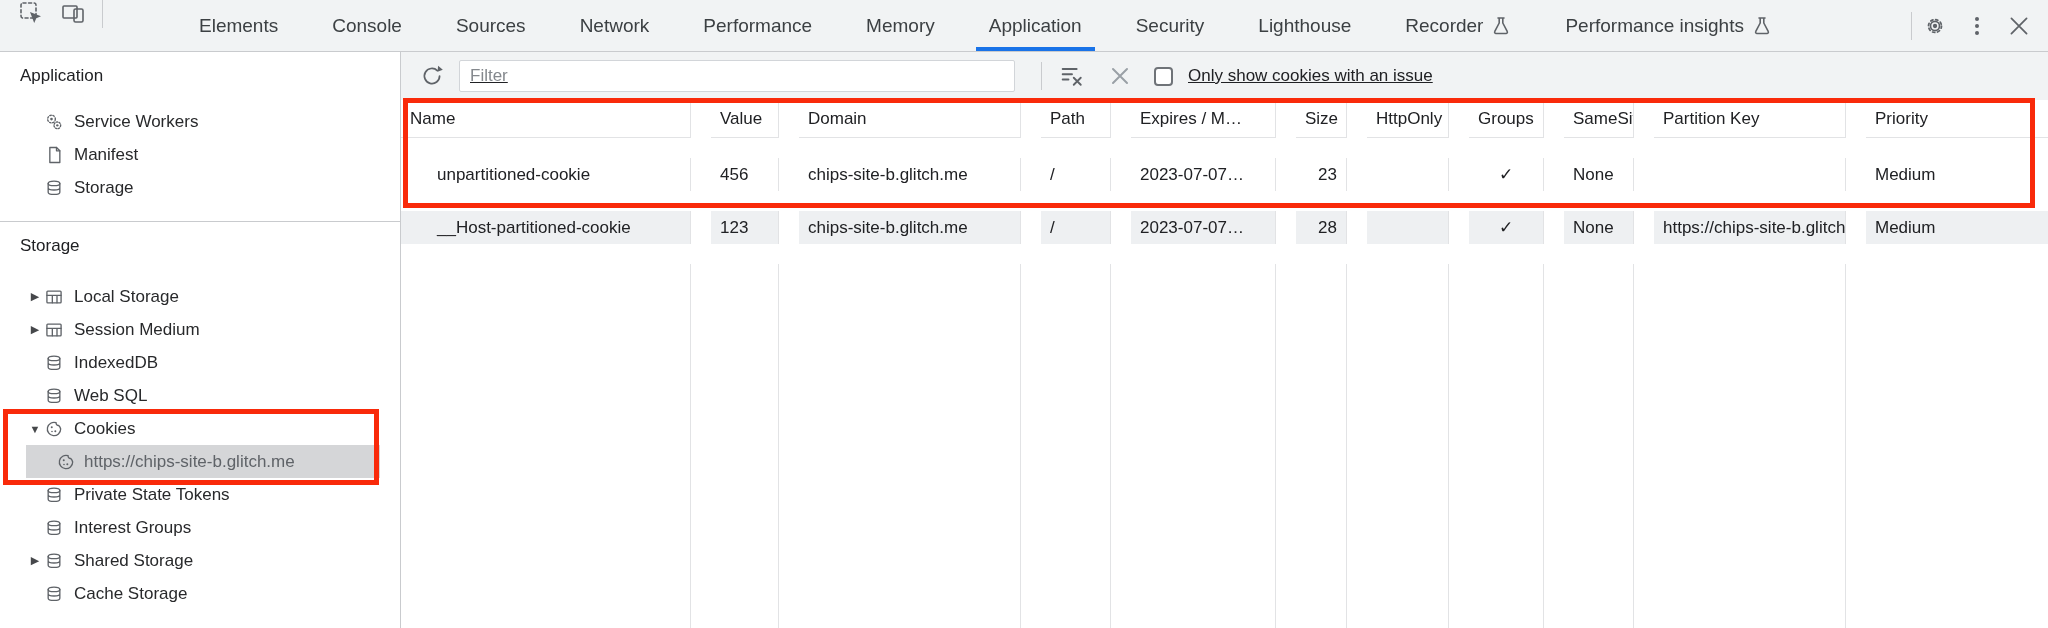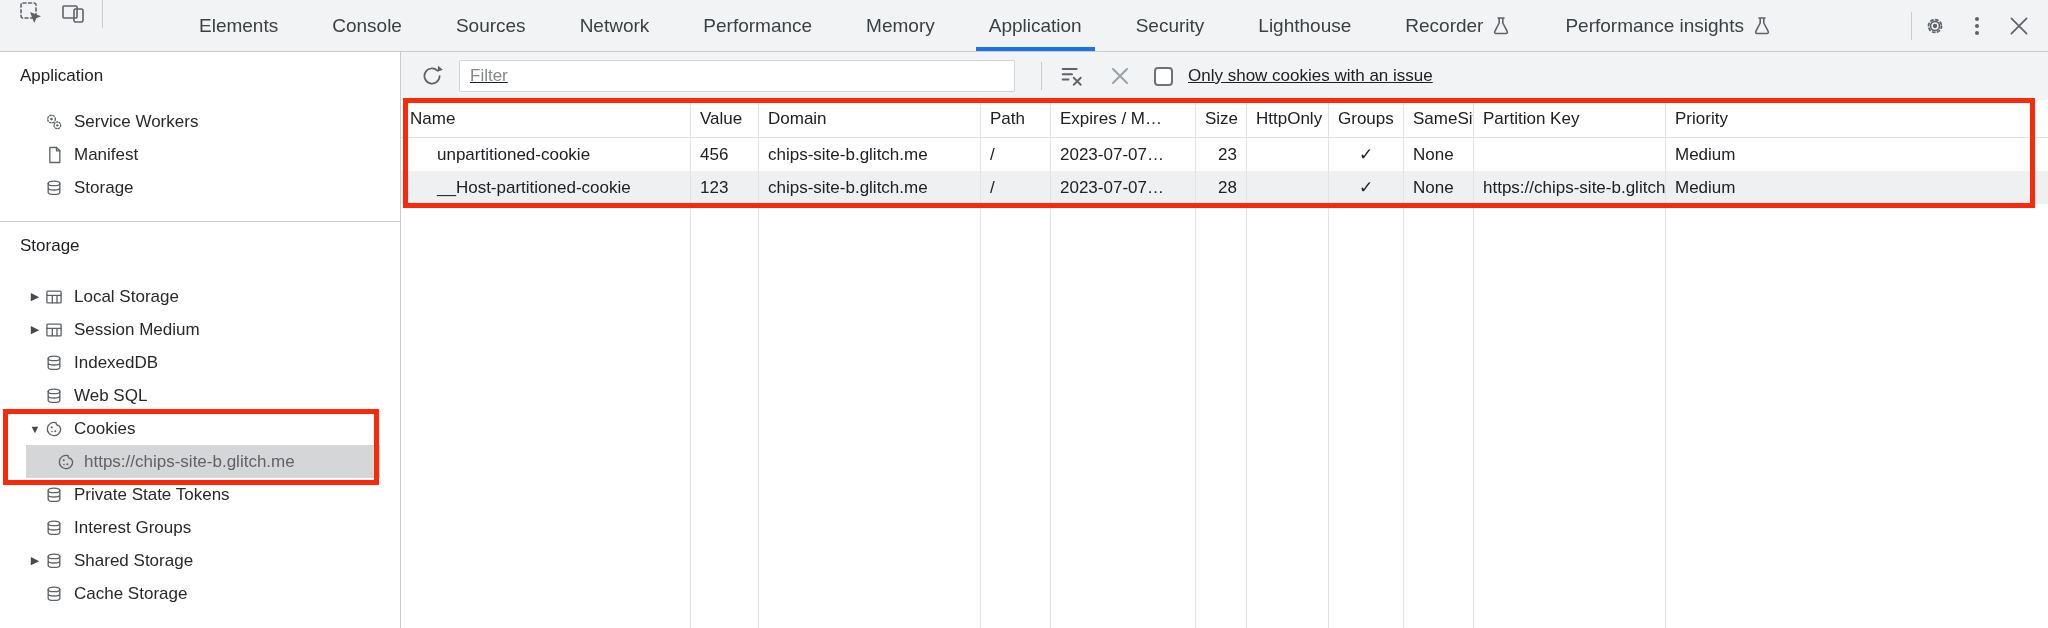--- a/index.html
+++ b/index.html
@@ -56,21 +56,21 @@
   .clear-filter{margin-left:16px;width:28px;height:28px;}
   .clear-x{margin-left:22px;width:24px;height:24px;}
   .issue-checkbox{margin-left:22px;width:19px;height:19px;box-sizing:border-box;border:2px solid #6f7378;
     border-radius:4px;background:#fff;appearance:none;-webkit-appearance:none;cursor:pointer;}
   .issue-label{margin-left:12px;font-size:17px;color:#202124;white-space:nowrap;}
 
   
   .gridwrap{position:absolute;left:0;top:48px;right:0;bottom:0;}
   .grid{position:absolute;inset:0;display:grid;font-size:17px;
     grid-template-columns:290px 68px 222px 70px 145px 51px 82px 75px 70px 192px 1fr;
-    grid-template-rows:38px 33px 33px 1fr;}
+    grid-template-rows:38px 33px 33px 1fr;gap:20px;}
   .hcell{display:flex;align-items:center;padding:0 9px;border-right:1px solid #e2e3e5;
     border-bottom:1px solid #e2e3e5;color:#202124;white-space:nowrap;overflow:hidden;}
   .dcell{display:flex;align-items:center;padding:0 9px;border-right:1px solid #e2e3e5;
     white-space:nowrap;overflow:hidden;}
   .fcell{border-right:1px solid #e2e3e5;}
   .c10{border-right:none;}
   .r1{background:#eef0f2;}
   .dcell.c0{padding-left:36px;}
   .dcell.c5{justify-content:flex-end;}
   .dcell.c7{justify-content:center;}

